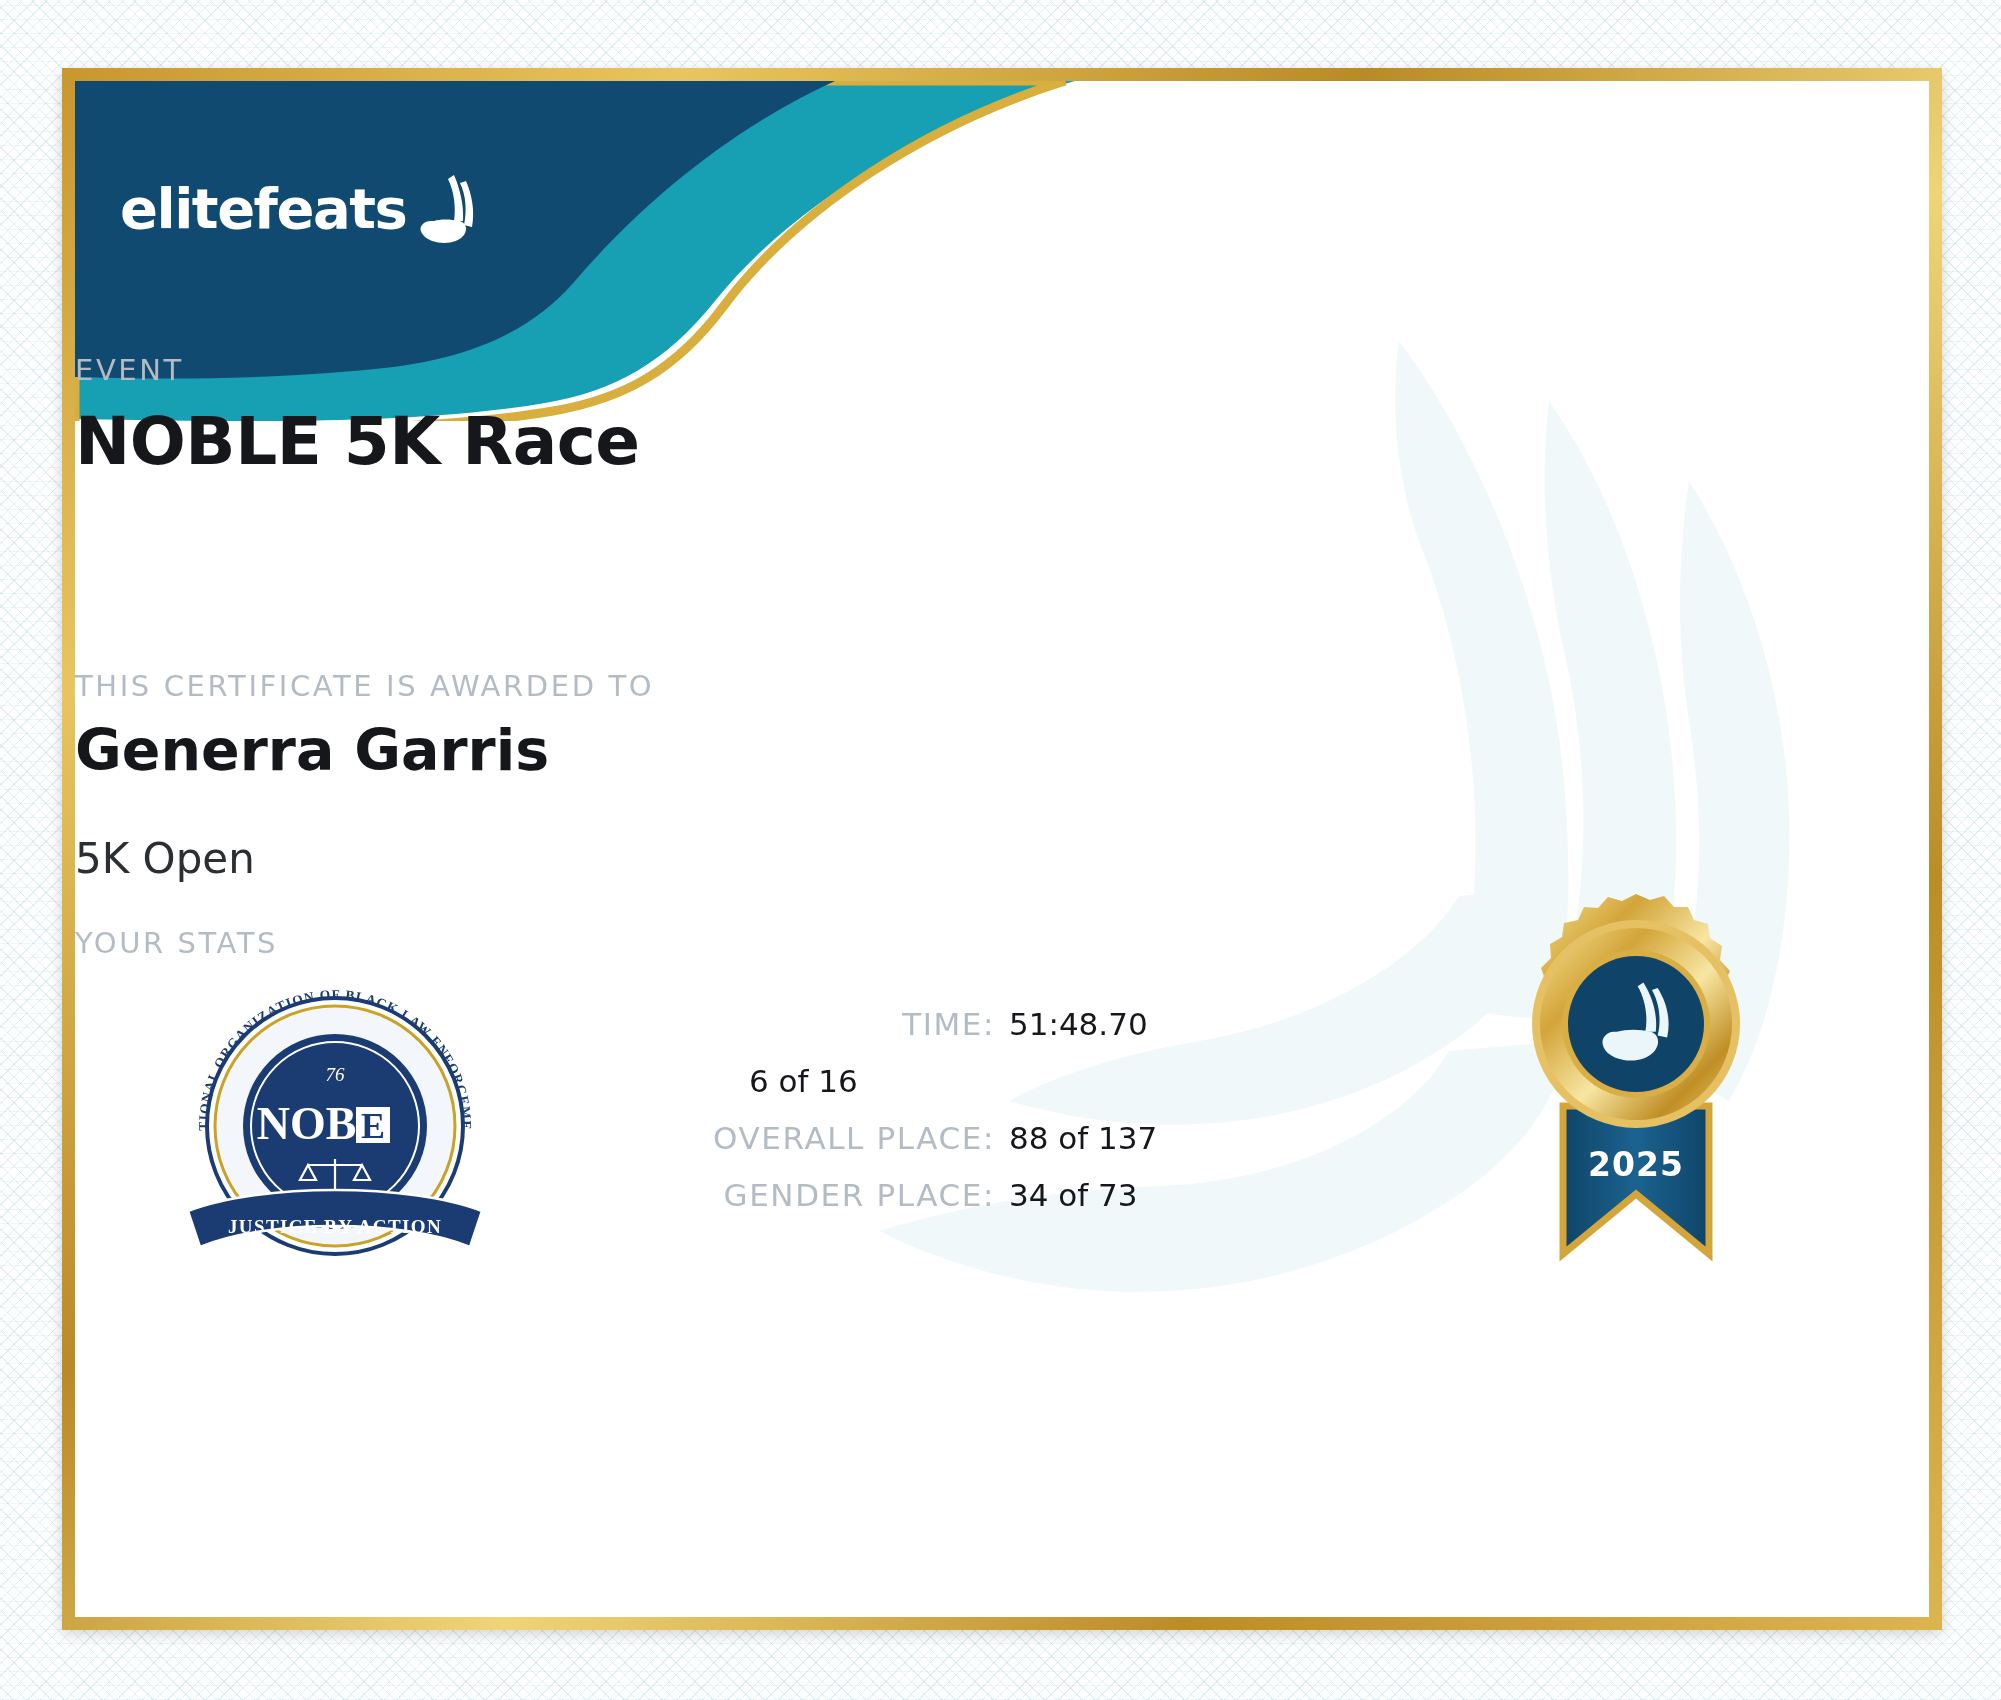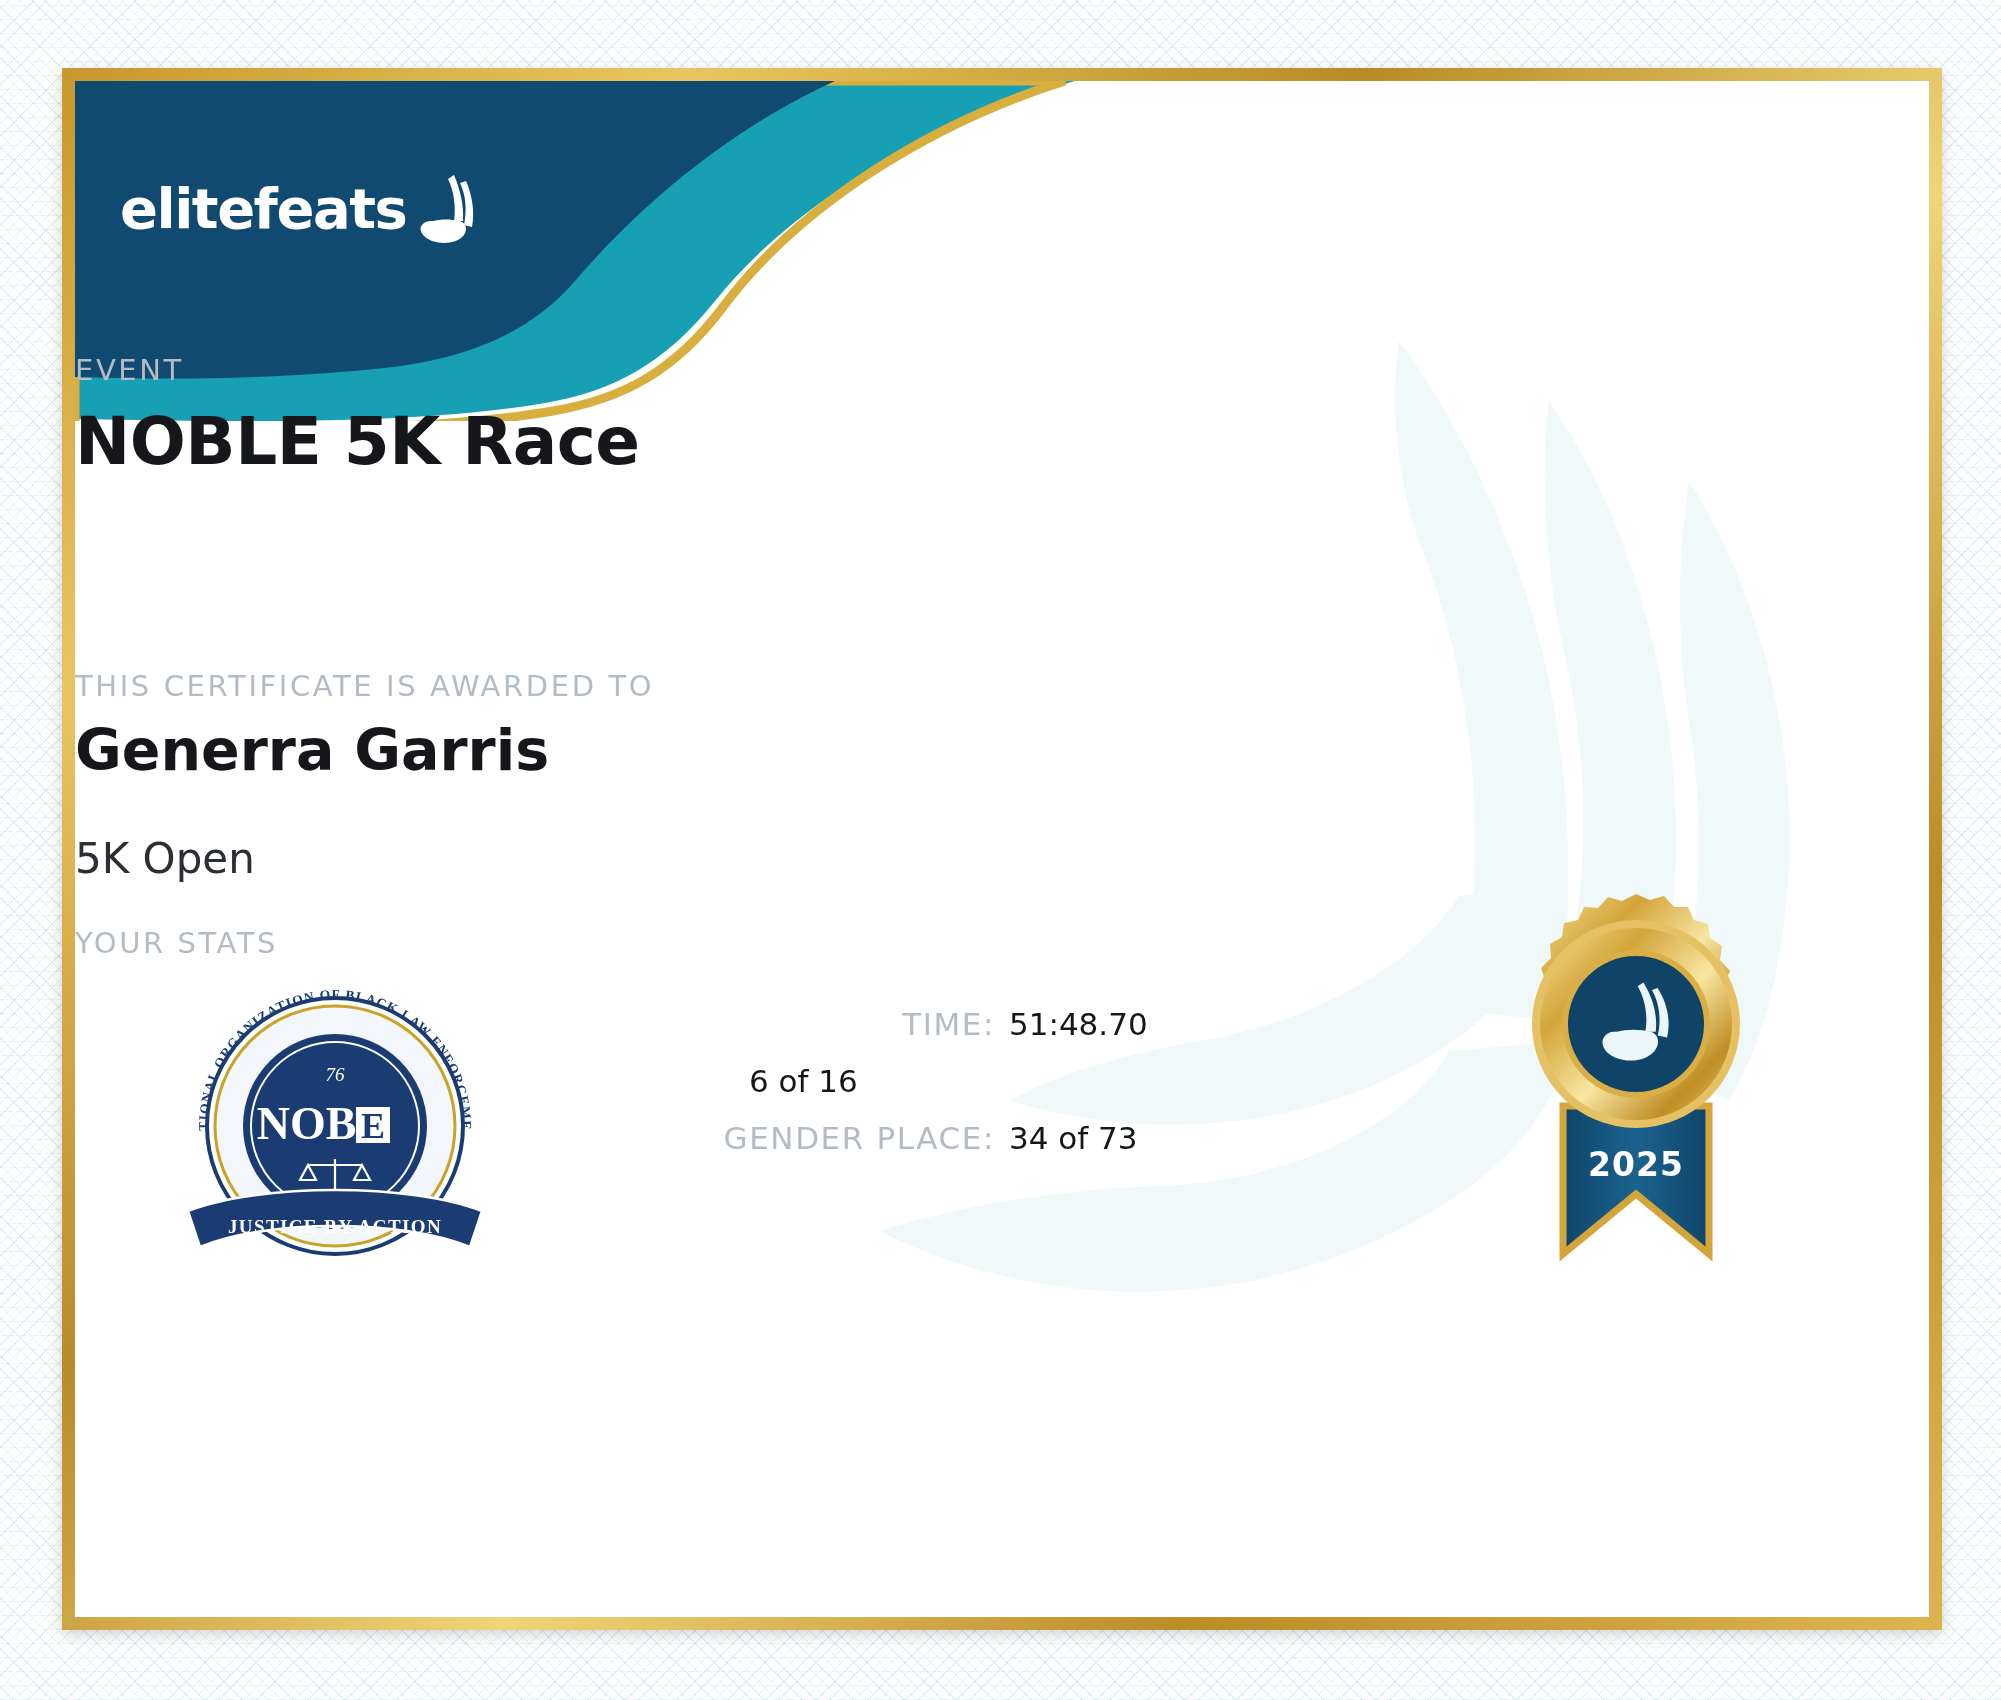--- a/index.html
+++ b/index.html
@@ -240,20 +240,24 @@
 
     <div class="label-muted stats-label">YOUR STATS</div>
 
     <div class="stats-table">
       <div class="stat-row">
         <div class="stat-key">TIME:</div>
         <div class="stat-val">51:48.70</div>
       </div>
       <div class="stat-row">
         <div class="stat-val">6 of 16</div>
+      </div>
+      <div class="stat-row">
+        <div class="stat-key">OVERALL PLACE:</div>
+        <div class="stat-val">88 of 137</div>
       </div>
       <div class="stat-row">
         <div class="stat-key">GENDER PLACE:</div>
         <div class="stat-val">34 of 73</div>
       </div>
     </div>
 
     <svg class="noble-seal" viewBox="0 0 330 310">
       <defs>
         <path id="ringTop" d="M 38 165 A 127 127 0 0 1 292 165"></path>

